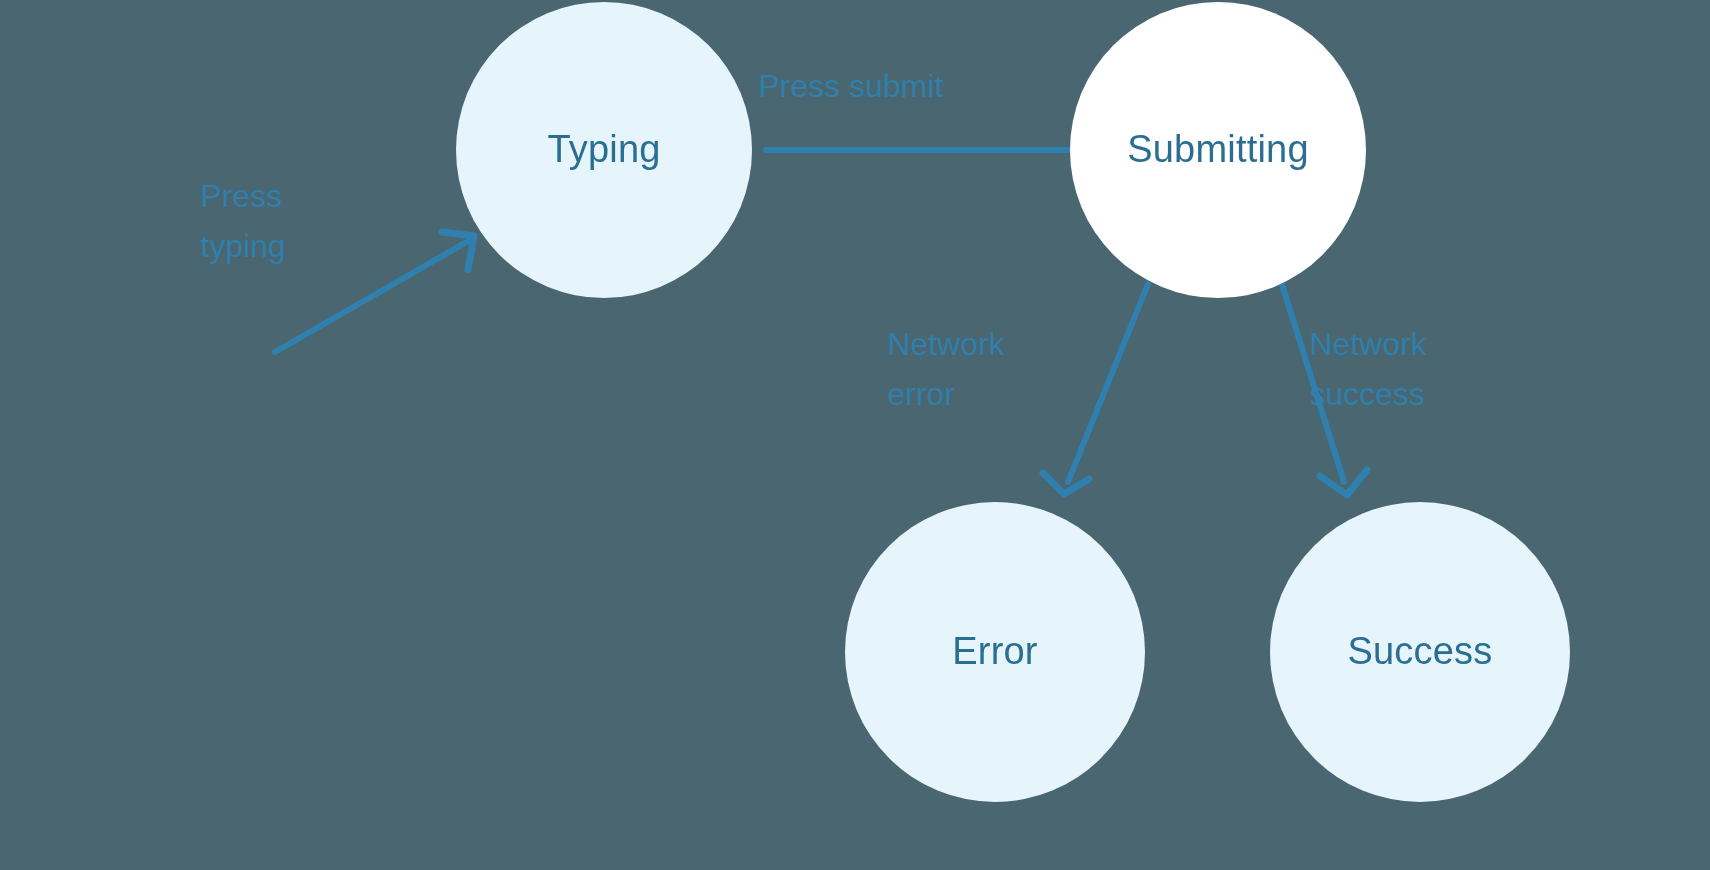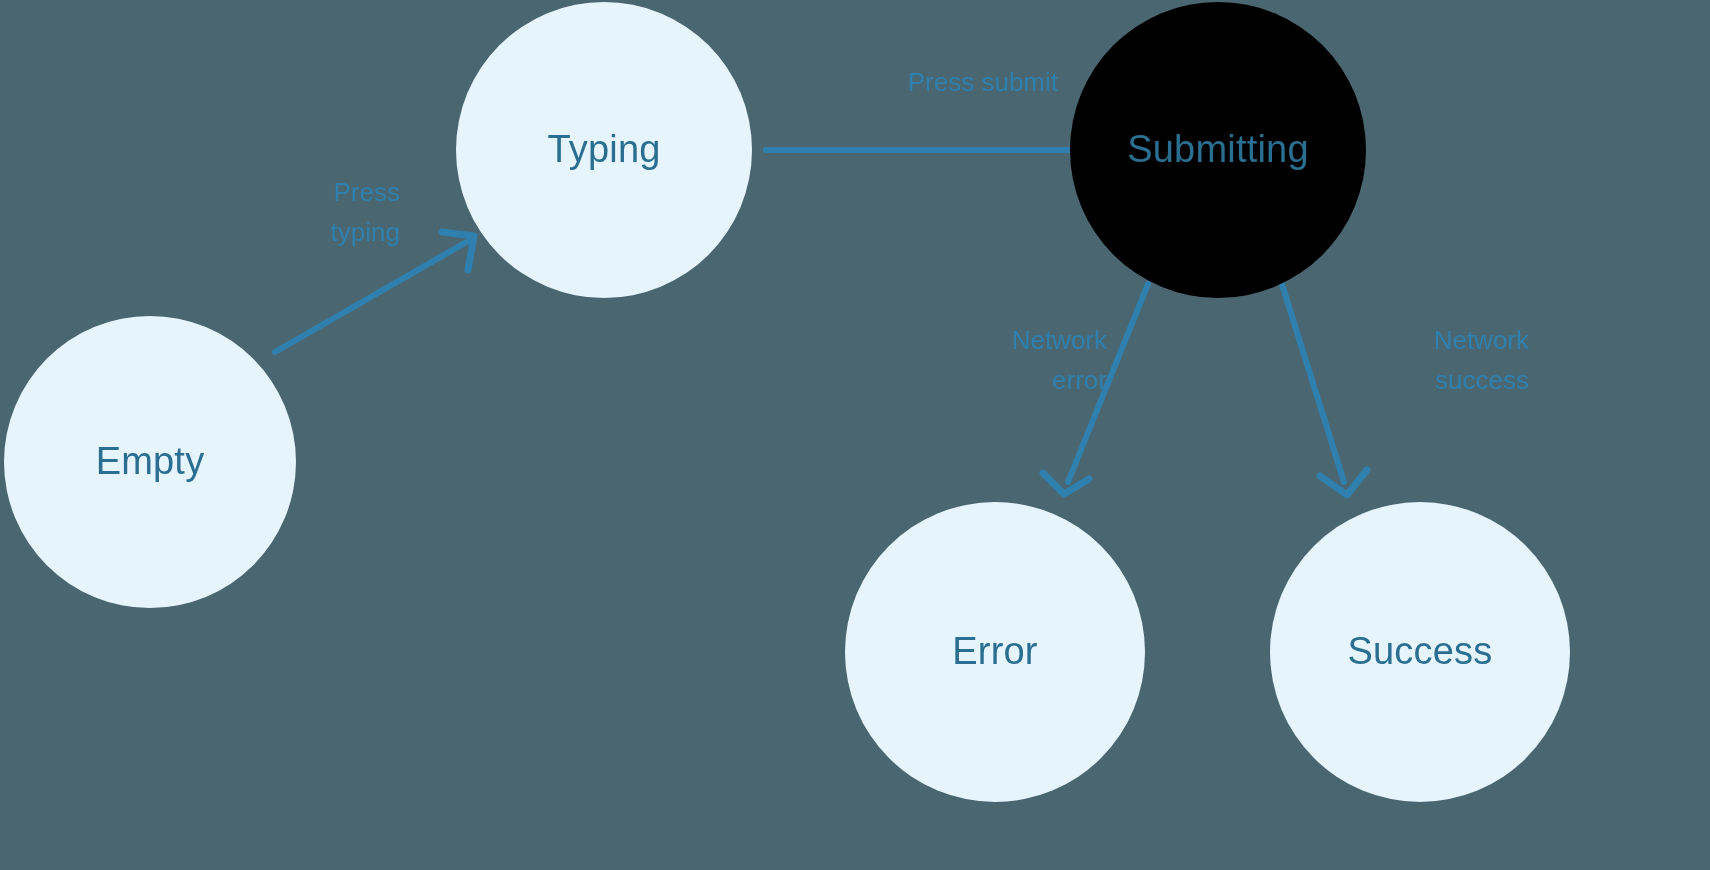--- a/index.html
+++ b/index.html
@@ -36,24 +36,24 @@
     font-size: 38px;
     font-weight: 400;
     letter-spacing: 0.2px;
     text-align: center;
     line-height: 1.1;
     user-select: none;
   }
   .edge-label {
     position: absolute;
     color: #2f80ae;
-    font-size: 26px;
+    font-size: 32px;
     font-weight: 400;
     line-height: 1.55;
-    text-align: right;
+    text-align: left;
     white-space: pre-line;
     user-select: none;
   }
 </style>
 </head>
 <body>
 
 <div id="stage" style="width: 1710px; height: 870px; background: rgb(74, 102, 112);">
 
   <svg id="edges" viewBox="0 0 1710 870" xmlns="http://www.w3.org/2000/svg">
@@ -72,29 +72,26 @@
       <line x1="1148" y1="284" x2="1068" y2="482" stroke="#2f80ae" stroke-width="6" stroke-linecap="round"></line>
       <polyline points="1043,473 1064,494 1089,479" fill="none" stroke="#2f80ae" stroke-width="7" stroke-linecap="round" stroke-linejoin="round"></polyline>
     </g>
 
     <g>
       <line x1="1280" y1="278" x2="1344" y2="482" stroke="#2f80ae" stroke-width="6" stroke-linecap="round"></line>
       <polyline points="1320,476 1347,495 1367,470" fill="none" stroke="#2f80ae" stroke-width="7" stroke-linecap="round" stroke-linejoin="round"></polyline>
     </g>
   </svg>
 
-  <div class="node" id="node-empty" style="left: 4px; top: 316px; width: 292px; height: 292px; background: rgb(230, 244, 252);">
-    <span class="node-label" style="color: rgb(42, 111, 146);">Empty</span>
-  </div>
 
   <div class="node" id="node-typing" style="left: 456px; top: 2px; width: 296px; height: 296px; background: rgb(230, 244, 252);">
     <span class="node-label" style="color: rgb(42, 111, 146);">Typing</span>
   </div>
 
-  <div class="node" id="node-submitting" style="left: 1070px; top: 2px; width: 296px; height: 296px; background: #000000;">
+  <div class="node" id="node-submitting" style="left: 1070px; top: 2px; width: 296px; height: 296px; background: #ffffff;">
     <span class="node-label" style="color: rgb(42, 111, 146);">Submitting</span>
   </div>
 
   <div class="node" id="node-error" style="left: 845px; top: 502px; width: 300px; height: 300px; background: rgb(230, 244, 252);">
     <span class="node-label" style="color: rgb(42, 111, 146);">Error</span>
   </div>
 
   <div class="node" id="node-success" style="left: 1270px; top: 502px; width: 300px; height: 300px; background: rgb(230, 244, 252);">
     <span class="node-label" style="color: rgb(42, 111, 146);">Success</span>
   </div>

